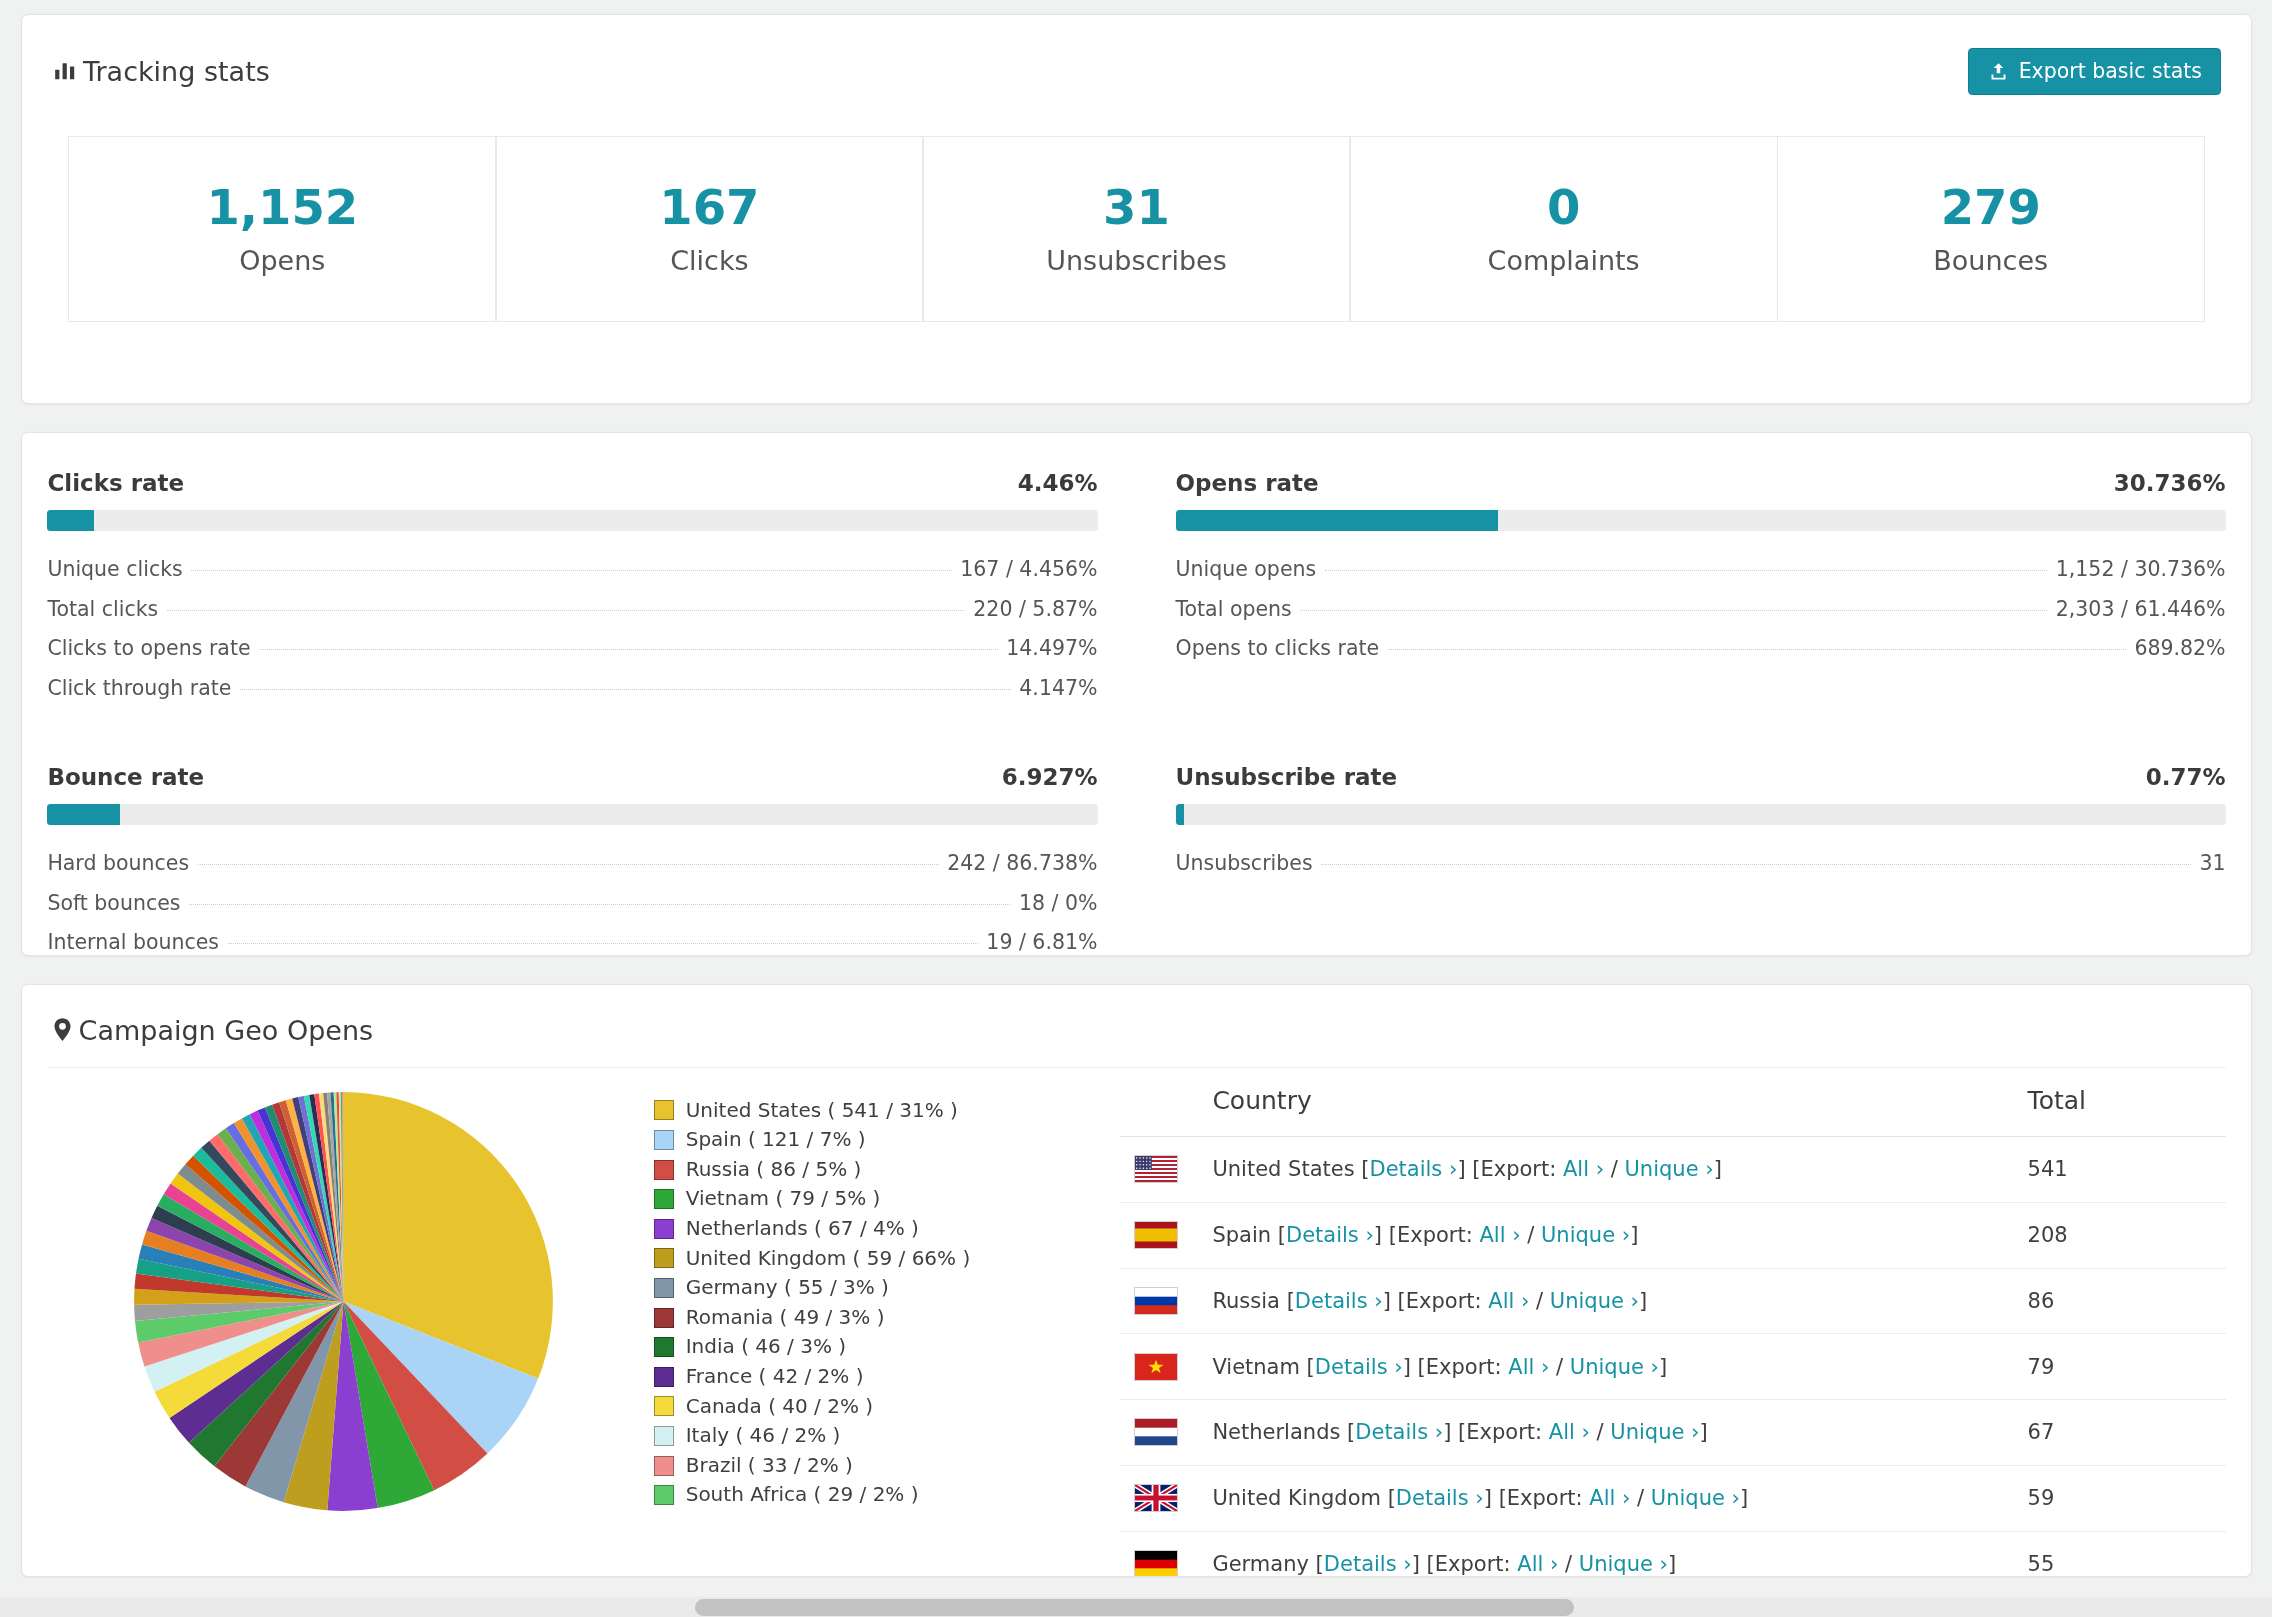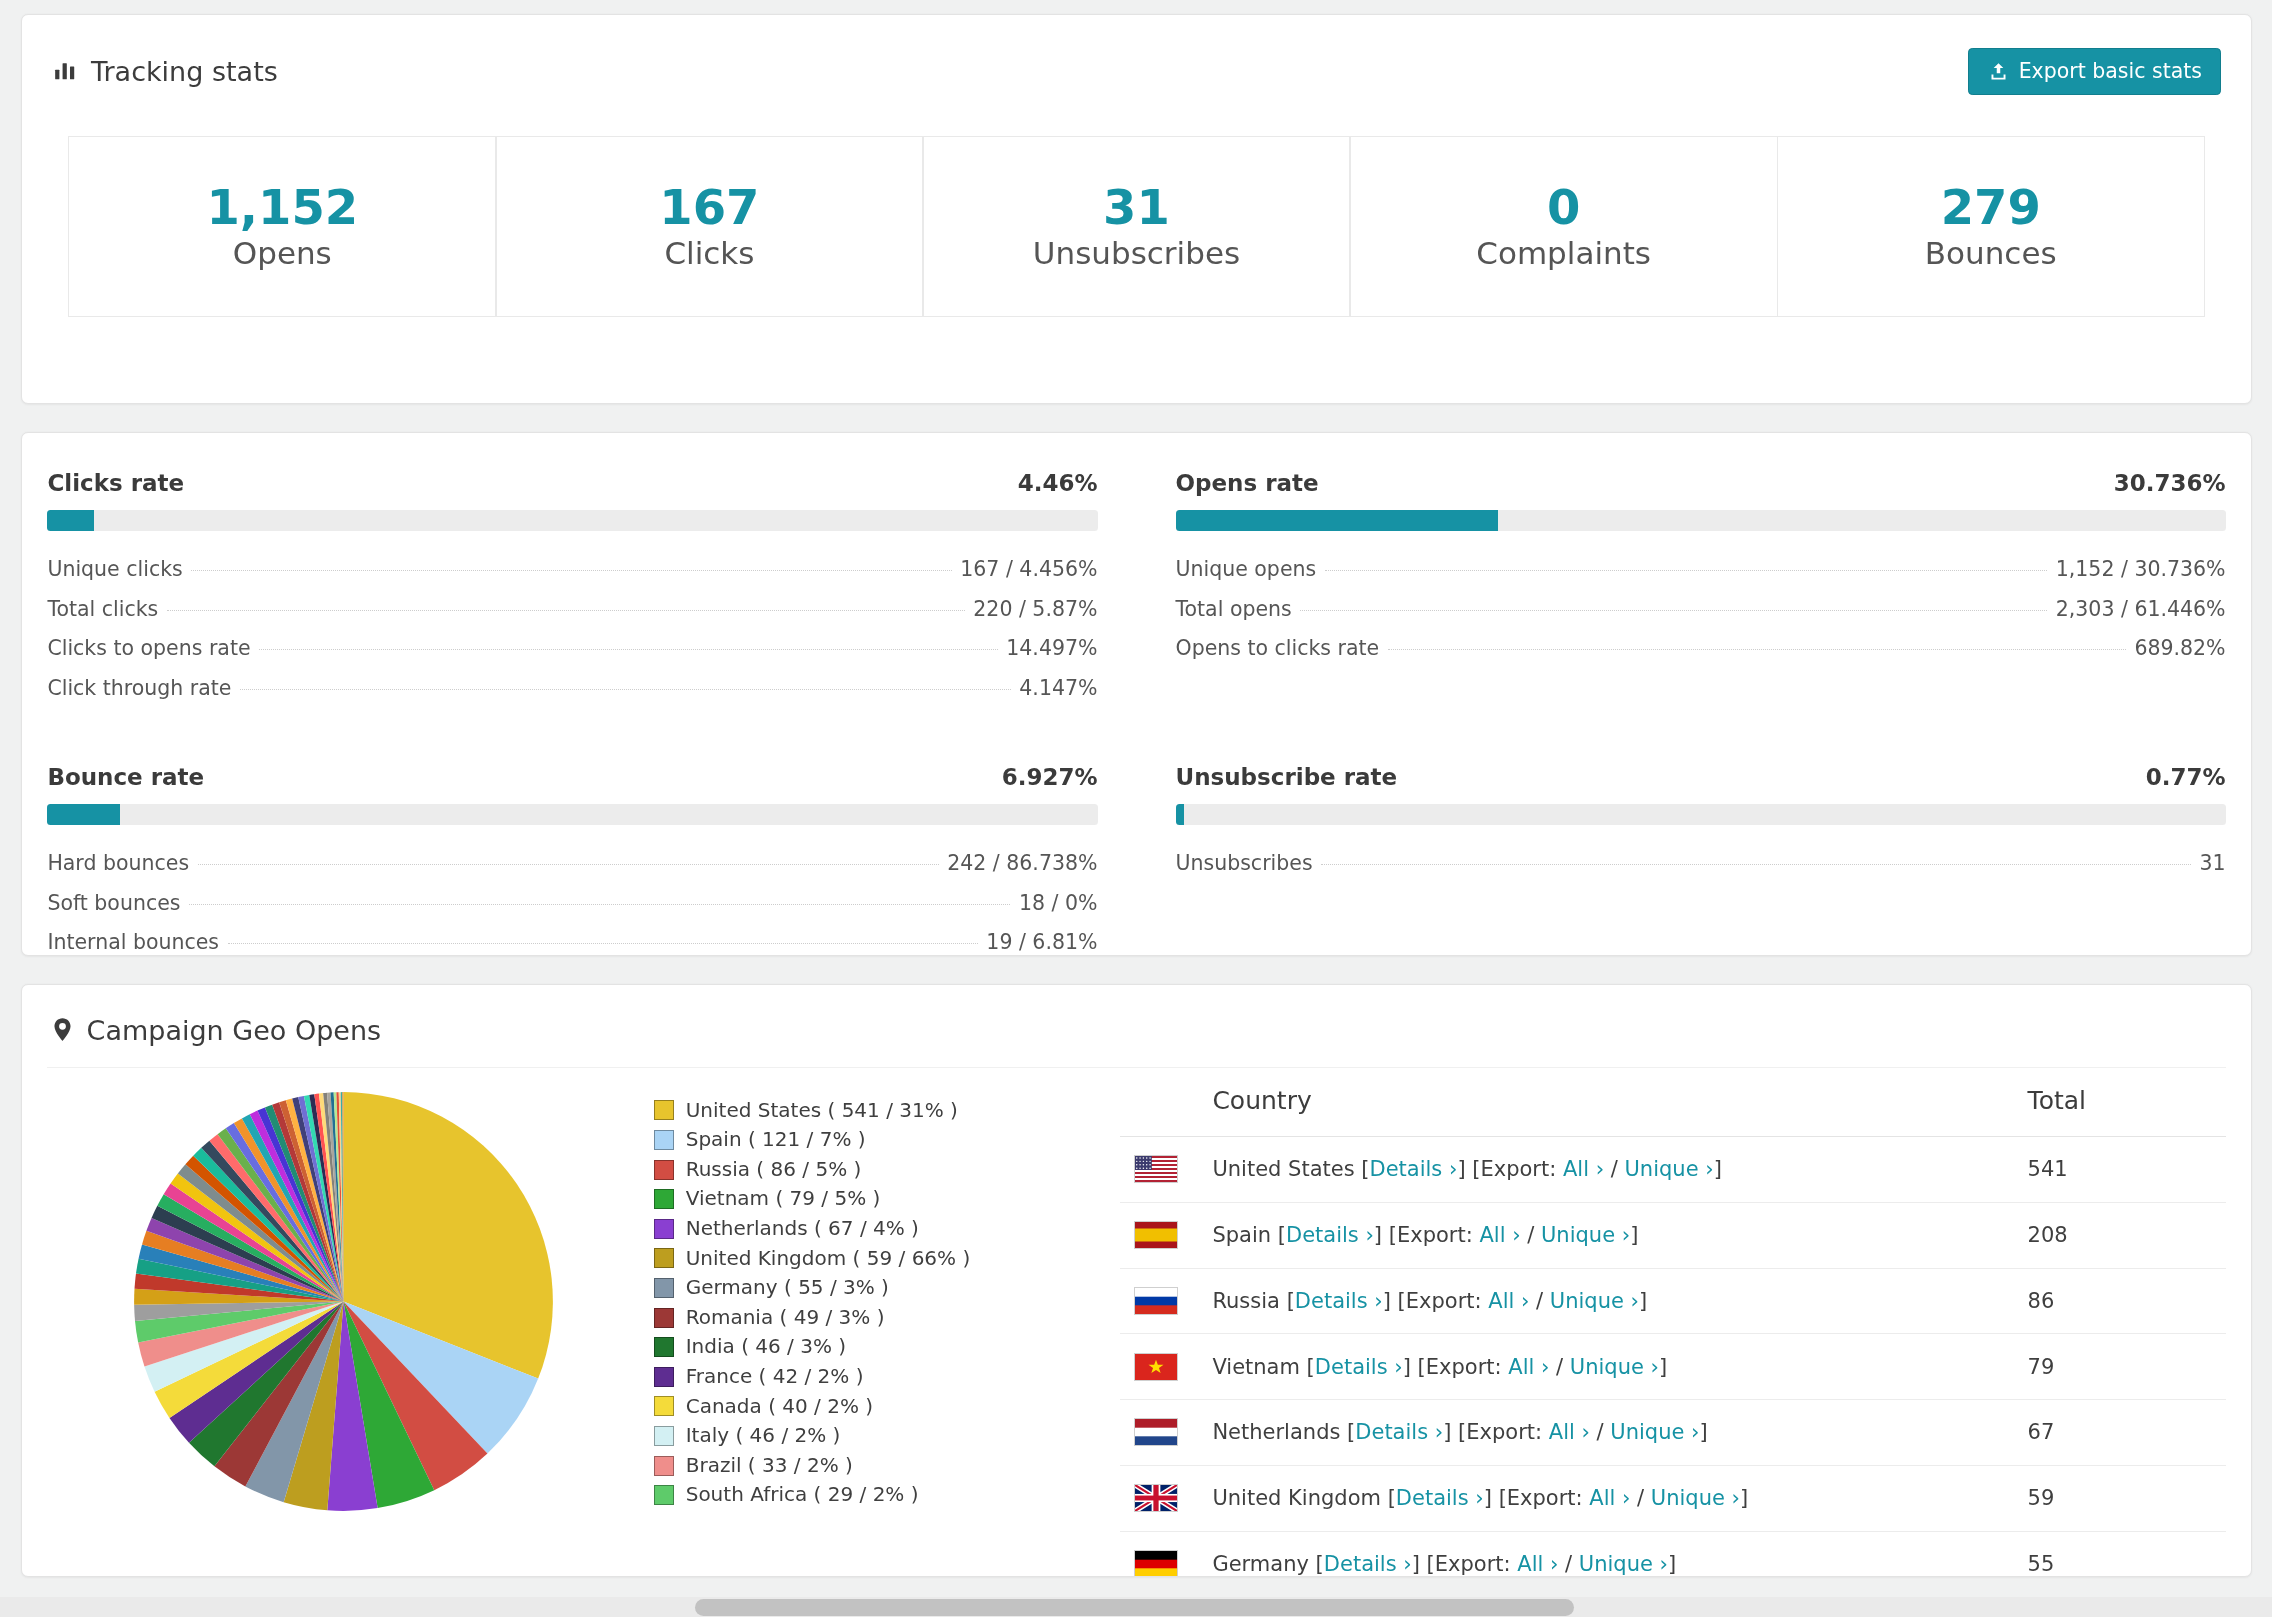--- a/index.html
+++ b/index.html
@@ -5,33 +5,33 @@
   *{box-sizing:border-box;margin:0;padding:0}
   html,body{width:2273px;height:1618px}
   body{
     overflow:hidden;background:#f0f1f1;position:relative;
     font-family:"DejaVu Sans","Liberation Sans",sans-serif;color:#444;
   }
   .page{padding:14px 21px}
   .panel{background:#fff;border:0.7px solid #e3e3e3;border-radius:7px;
     box-shadow:0 0.7px 2.1px rgba(0,0,0,.05);margin-bottom:28px;overflow:hidden}
   .panel-head{display:flex;justify-content:space-between;align-items:center}
-  .panel-title{display:flex;align-items:center;gap:14px;font-size:27px;color:#3c3c3c}
+  .panel-title{display:flex;align-items:center;gap:6px;font-size:27px;color:#3c3c3c}
   .panel-title svg{flex:none}
 
   
   .tracking{height:390px;padding:27px 25.4px}
   .tracking .panel-head{padding:5.6px 4.2px 41px}
   .export-btn{display:flex;align-items:center;gap:10px;background:#1692a4;border:0.7px solid #117e8e;
     color:#fff;font-size:20.5px;padding:10.6px 18.4px;border-radius:4.2px;cursor:pointer;font-family:inherit}
   .stats-row{display:flex;margin:0 21px}
   .stat-cell{flex:1;border:0.7px solid #e9e9e9;margin-left:-0.7px;text-align:center;padding:42px 7px 45px;background:#fff}
   .stat-cell:first-child{margin-left:0}
   .stat-value{font-size:48px;font-weight:700;color:#1692a4}
-  .stat-label{font-size:31px;color:#555;}
+  .stat-label{font-size:27px;color:#555;margin-top:10px}
 
   
   .rates{height:524px;padding:37px 25.4px}
   .rates-grid{display:grid;grid-template-columns:1fr 1fr;column-gap:78px;row-gap:56px}
   .rate-head{display:flex;justify-content:space-between;align-items:baseline;font-weight:700;color:#3b3b3b;font-size:23px}
   .rate-bar{height:21px;background:#ececec;border-radius:3.5px;margin:14px 0 18.4px;overflow:hidden}
   .rate-fill{height:100%;background:#1692a4}
   .rate-row{display:flex;align-items:baseline;font-size:20.5px;color:#565656;padding:7.8px 0}
   .rate-row .leader{flex:1;border-bottom:1.4px dotted #cdcdcd;margin:0 8.5px;position:relative;top:-5px}
   .rr-value{white-space:nowrap}

